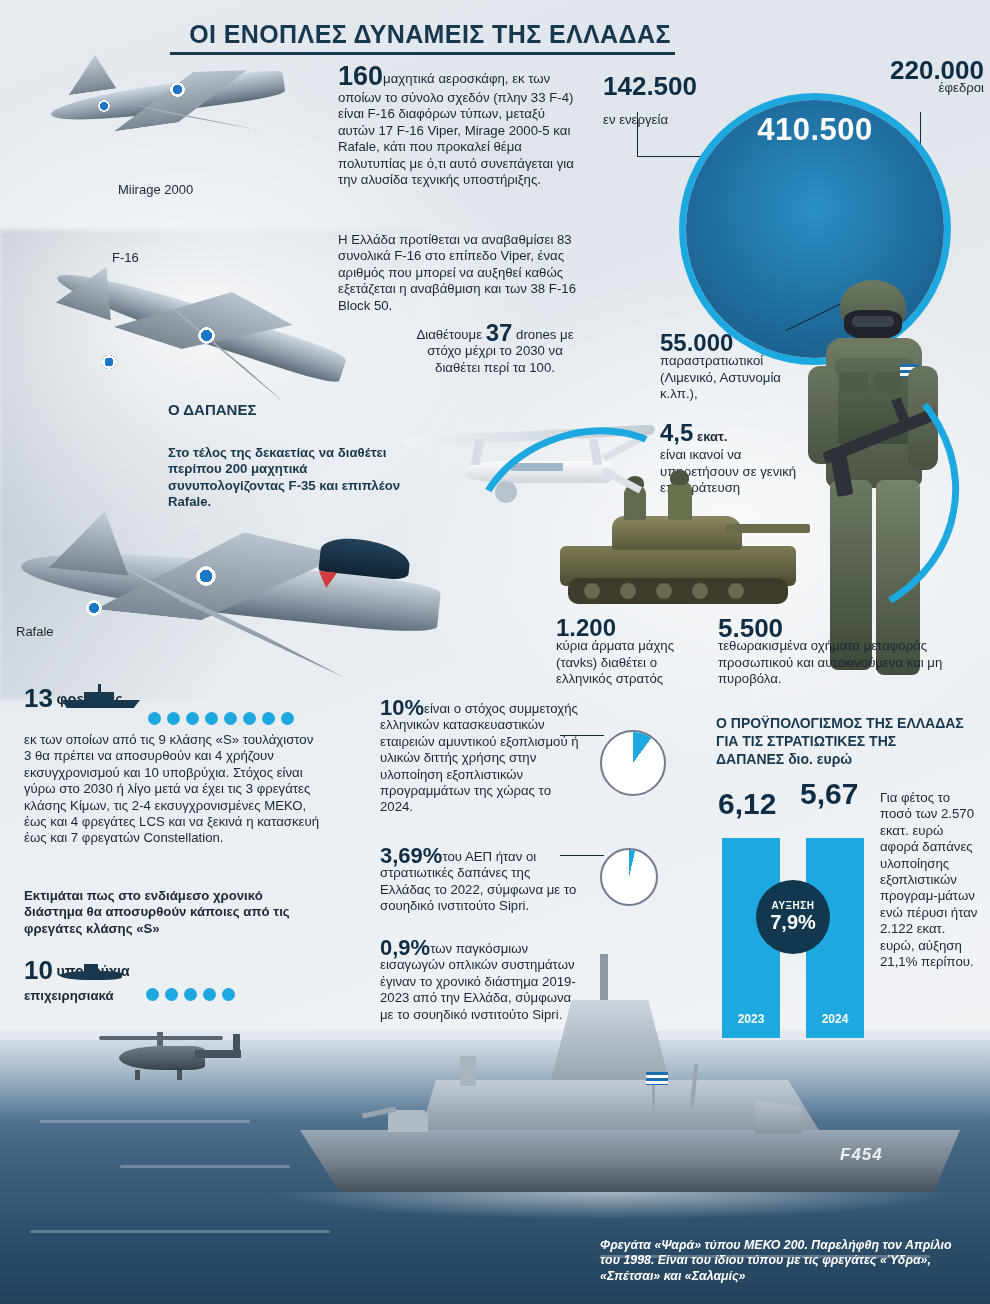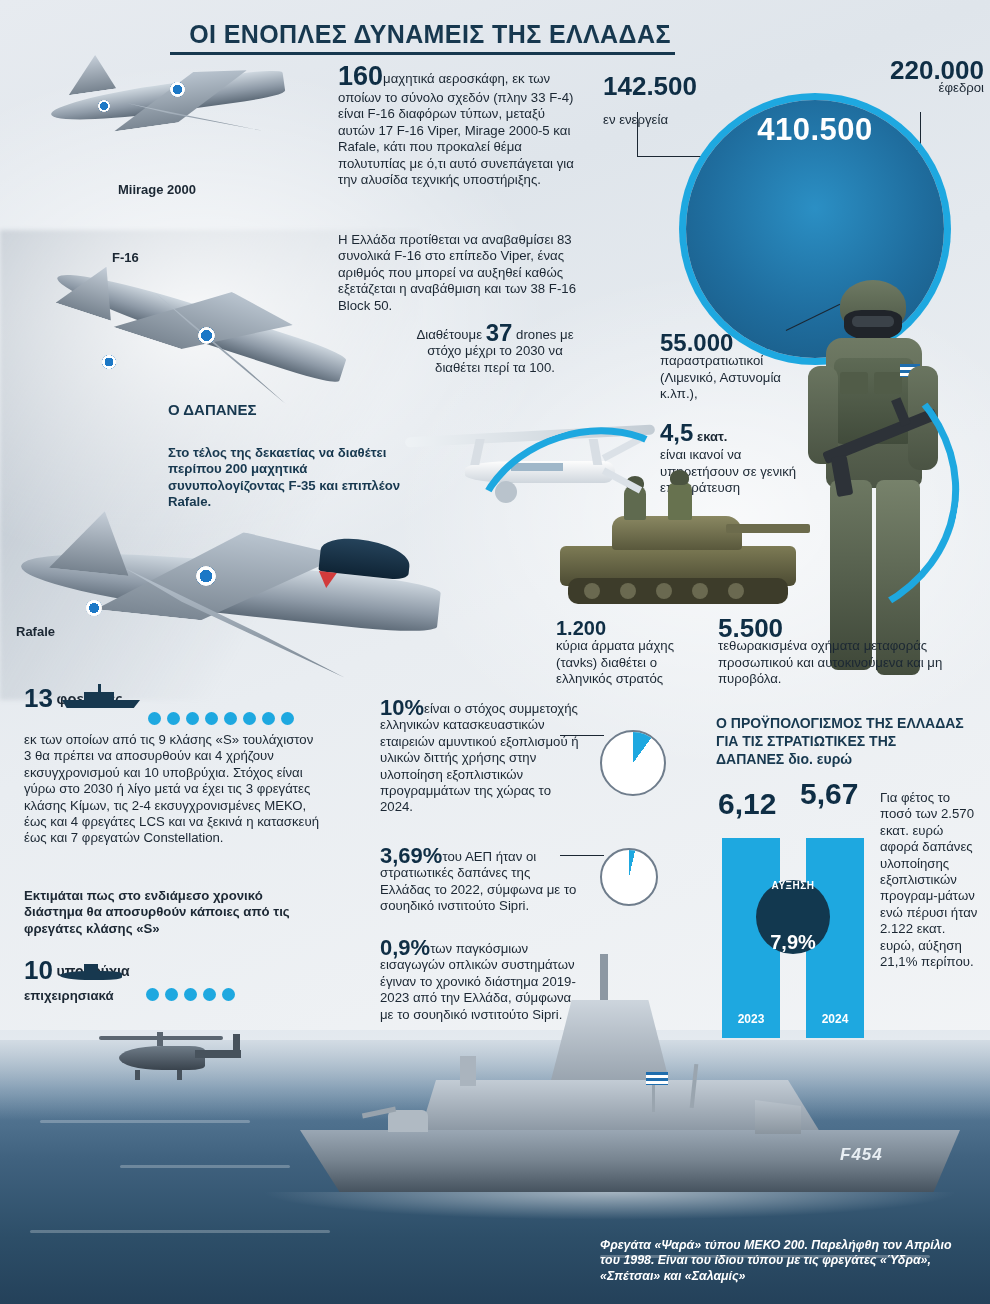--- a/index.html
+++ b/index.html
@@ -72,21 +72,21 @@
     position:absolute; background: linear-gradient(180deg,#b9c4cf,#7b8793);
   }
   .plane .tail {
     position:absolute; background: linear-gradient(180deg,#c6cfd9,#77838f);
   }
   .roundel {
     position:absolute; border-radius:50%;
     background: radial-gradient(circle, #1c78c6 0 45%, #ffffff 45% 70%, #1c78c6 70% 100%);
   }
   .label-plane {
-    position:absolute; font-weight:bold; font-size:13px; color:#1b2733;
+    position:absolute; font-weight:normal; font-size:13px; color:#1b2733;
   }
 
   
   .ring {
     position:absolute; left:686px; top:100px; width:258px; height:258px;
     border-radius:50%;
     background: radial-gradient(circle at 50% 42%, #2b8fc4 0%, #1f6d9e 55%, #18567f 100%);
     box-shadow: 0 0 0 7px #1ea8e0;
   }
   .ring-text {
@@ -119,21 +119,21 @@
   .pie-slice { position:absolute; }
 
   
   .bar { position:absolute; background:#1ea8e0; }
   .bar-year {
     position:absolute; color:#ffffff; font-weight:bold; font-size:12px; text-align:center;
   }
   .badge {
     position:absolute; width:74px; height:74px; border-radius:50%;
     background:#12384f; color:#fff; text-align:center;
-    display:flex; flex-direction:column; align-items:center; justify-content:space-between;
+    display:flex; flex-direction:column; align-items:center; justify-content:center;
   }
   .badge .b1 { font-size:10px; font-weight:bold; letter-spacing:.5px;}
   .badge .b2 { font-size:20px; font-weight:bold; }
 
   
   .dot { position:absolute; width:13px; height:13px; border-radius:50%; background:#1ea8e0; }
 
   
   .ship-ico { position:absolute; }
 
@@ -322,21 +322,21 @@
   <div style="position:absolute; left:206px; top:30px; width:42px; height:7px; background:#dbe1e7; transform:rotate(-28deg);"></div>
   <div style="position:absolute; left:206px; top:62px; width:42px; height:7px; background:#dbe1e7; transform:rotate(28deg);"></div>
   <div style="position:absolute; left:100px; top:66px; width:22px; height:22px; border-radius:50%; background:#b9c3cc;"></div>
   <div style="position:absolute; left:116px; top:48px; width:52px; height:8px; background:#9fb7c9; font-size:0;"></div>
 </div>
 
 <div class="swoosh" style="left:470px; top:430px; width:230px; height:180px; border-color:#1ea8e0 transparent transparent transparent; transform:rotate(-18deg);"></div>
 <div class="swoosh" style="left:600px; top:330px; width:360px; height:300px; border-color:transparent #1ea8e0 transparent transparent; transform:rotate(10deg);"></div>
 
 <div class="blk" style="left:556px; top:620px; width:160px;">
-  <div class="stat-num" style="font-size:20px;">1.200</div>
+  <div class="stat-num" style="font-size:24px;">1.200</div>
   <div style="margin-top:2px;">κύρια άρματα μάχης (τανks) διαθέτει ο ελληνικός στρατός</div>
 </div>
 <div class="blk" style="left:718px; top:620px; width:266px;">
   <div class="stat-num" style="font-size:26px;">5.500</div>
   <div style="margin-top:2px;">τεθωρακισμένα οχήματα μεταφοράς προσωπικού και αυτοκινούμενα και μη πυροβόλα.</div>
 </div>
 
 <div class="blk" style="left:24px; top:690px; width:240px;">
   <span class="stat-num" style="font-size:26px; vertical-align:-3px;">13</span>
   <span class="bold" style="font-size:15px;">φρεγάτες</span>

